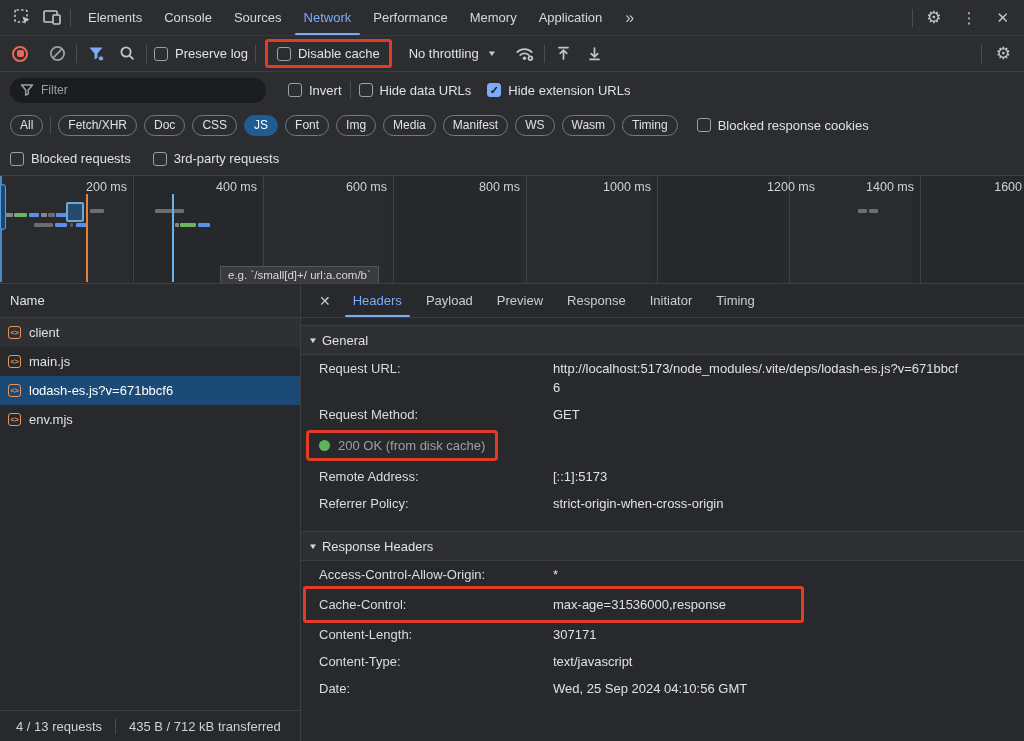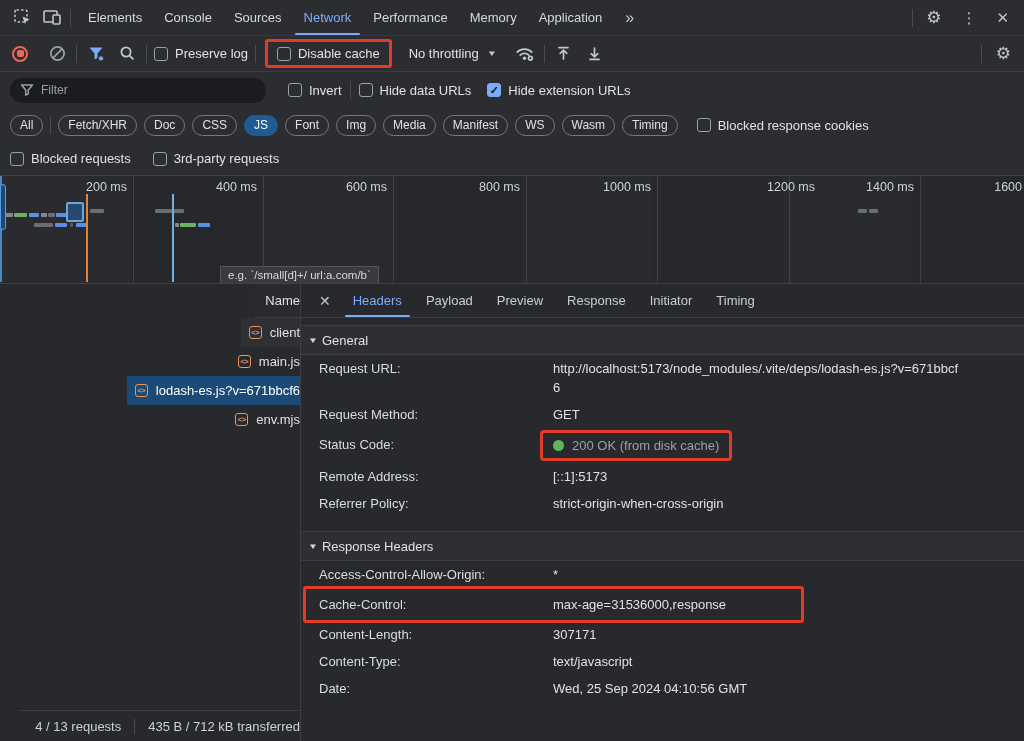--- a/index.html
+++ b/index.html
@@ -89,21 +89,21 @@
   .whandle { position:absolute; left:0px; top:8px; width:6px; height:46px; background:#17497c; border:1.5px solid #5a9fd8; border-radius:4px; }
   .wselbox { position:absolute; border:2px solid #6aa7dd; background:#254a6b; border-radius:2px; }
   .wtooltip {
     position:absolute; left:220px; top:90px; height:19px; line-height:17px;
     background:#3a3b3e; border:1px solid #55565a; padding:0 7px;
     font-size:11.5px; color:#d8d8d8; white-space:nowrap;
   }
 
   
   .main { display:flex; height:457px; }
-  .leftpanel { width:301px; flex:0 0 301px; border-right:1px solid #3c3e42; display:flex; flex-direction:column; background:#28292c;align-items:flex-end; }
+  .leftpanel { width:301px; flex:0 0 301px; border-right:1px solid #3c3e42; display:flex; flex-direction:column; background:#28292c; }
   .namehdr { height:34px; line-height:33px; padding-left:10px; border-bottom:1px solid #3c3e42; color:#dfe1e5; background:#2a2b2e; }
   .req-row { height:29px; display:flex; align-items:center; gap:8px; padding-left:8px; white-space:nowrap; overflow:hidden; }
   .req-row.odd { background:#2f3034; }
   .req-row.selected { background:#1c4a76; color:#ffffff; }
   .fileicon {
     width:13px; height:13px; border:1.5px solid #e8945a; border-radius:3px; flex:0 0 13px;
     display:inline-flex; align-items:center; justify-content:center;
     font-size:7.5px; font-weight:bold; color:#e8945a; letter-spacing:-0.5px; line-height:10px;
   }
   .lp-fill { flex:1; }
@@ -383,21 +383,20 @@
         </div>
         <div class="hrow row-url">
           <span class="hname"><span>Request URL:</span></span>
           <span class="hval">http://localhost:5173/node_modules/.vite/deps/lodash-es.js?v=671bbcf6</span>
         </div>
         <div class="hrow">
           <span class="hname"><span>Request Method:</span></span>
           <span class="hval">GET</span>
         </div>
         <div class="hrow row-status">
-          <span class="hname"><span>Status Code:</span></span>
           <span class="hval">
             <span class="statusval">
               <span class="dot"></span>
               <span>200 OK (from disk cache)</span>
             </span>
           </span>
         </div>
         <div class="hrow">
           <span class="hname"><span>Remote Address:</span></span>
           <span class="hval">[::1]:5173</span>

